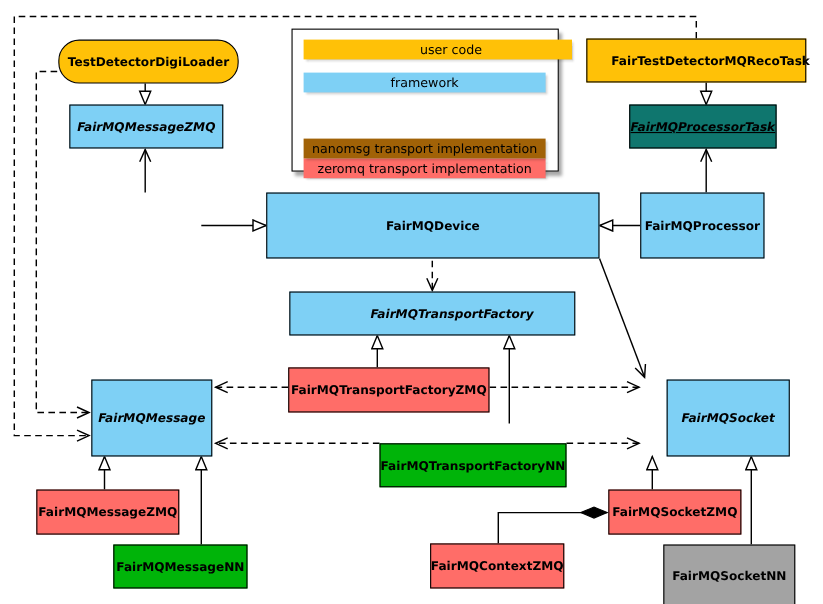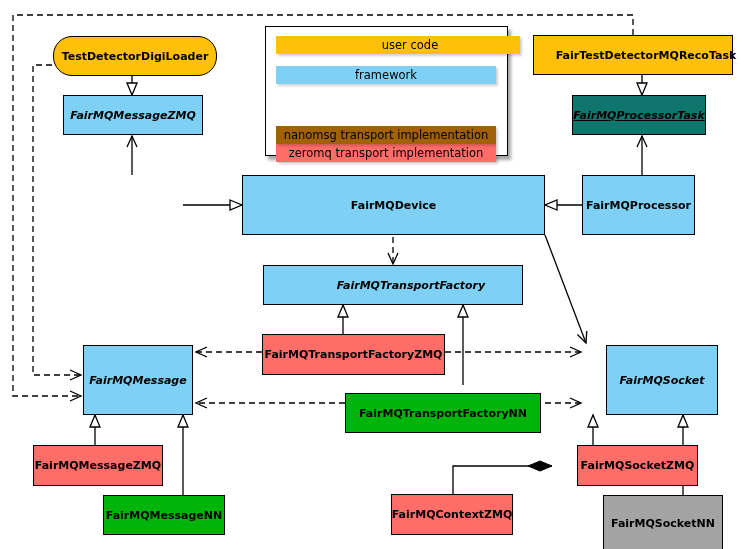--- a/index.html
+++ b/index.html
@@ -80,22 +80,22 @@
   </div>
 
   <div class="node" style="left: 53px; top: 36px; width: 164px; height: 40px; background: rgb(255, 193, 7); border-radius: 19px;">TestDetectorDigiLoader</div>
   <div class="node abstract" style="left: 63px; top: 95px; width: 140px; height: 40px; background: rgb(126, 208, 245);">FairMQMessageZMQ</div>
   <div class="node" style="left: 242px; top: 175px; width: 303px; height: 60px; background: rgb(126, 208, 245);">FairMQDevice</div>
   <div class="node" style="left: 582px; top: 175px; width: 113px; height: 60px; background: rgb(126, 208, 245);">FairMQProcessor</div>
   <div class="node" style="left: 533px; top: 35px; width: 200px; height: 40px; background: rgb(255, 193, 7); padding-left: 26px;">FairTestDetectorMQRecoTask</div>
   <div class="node abstract" style="left: 572px; top: 95px; width: 134px; height: 40px; background: #0f766e; text-decoration: underline;">FairMQProcessorTask</div>
   <div class="node abstract" style="left: 263px; top: 265px; width: 260px; height: 40px; background: rgb(126, 208, 245); padding-left: 36px;">FairMQTransportFactory</div>
   <div class="node" style="left: 262px; top: 334px; width: 183px; height: 41px; background: rgb(255, 109, 104);">FairMQTransportFactoryZMQ</div>
-  <div class="node" style="left: 345px; top: 393px; width: 196px; height: 40px; background: rgb(0, 180, 9);">FairMQTransportFactoryNN</div>
+  <div class="node" style="left: 345px; top: 403px; width: 170px; height: 40px; background: rgb(0, 180, 9);">FairMQTransportFactoryNN</div>
   <div class="node abstract" style="left: 83px; top: 345px; width: 110px; height: 70px; background: rgb(126, 208, 245);">FairMQMessage</div>
   <div class="node abstract" style="left: 583px; top: 345px; width: 112px; height: 70px; background: rgb(126, 208, 245); margin-left: 23px;">FairMQSocket</div>
   <div class="node" style="left: 33px; top: 445px; width: 130px; height: 41px; background: rgb(255, 109, 104);">FairMQMessageZMQ</div>
   <div class="node" style="left: 103px; top: 495px; width: 122px; height: 40px; background: rgb(0, 180, 9);">FairMQMessageNN</div>
   <div class="node" style="left: 391px; top: 494px; width: 122px; height: 41px; background: rgb(255, 109, 104);">FairMQContextZMQ</div>
-  <div class="node" style="left: 553px; top: 445px; width: 121px; height: 41px; background: rgb(255, 109, 104); margin-left: 24px;">FairMQSocketZMQ</div>
+  <div class="node" style="left: 553px; top: 445px; width: 121px; height: 41px; background: rgb(255, 109, 104);">FairMQSocketZMQ</div>
   <div class="node" style="left: 603px; top: 495px; width: 120px; height: 56px; background: #a3a3a3;">FairMQSocketNN</div>
 
 </div>
 
 </body></html>

